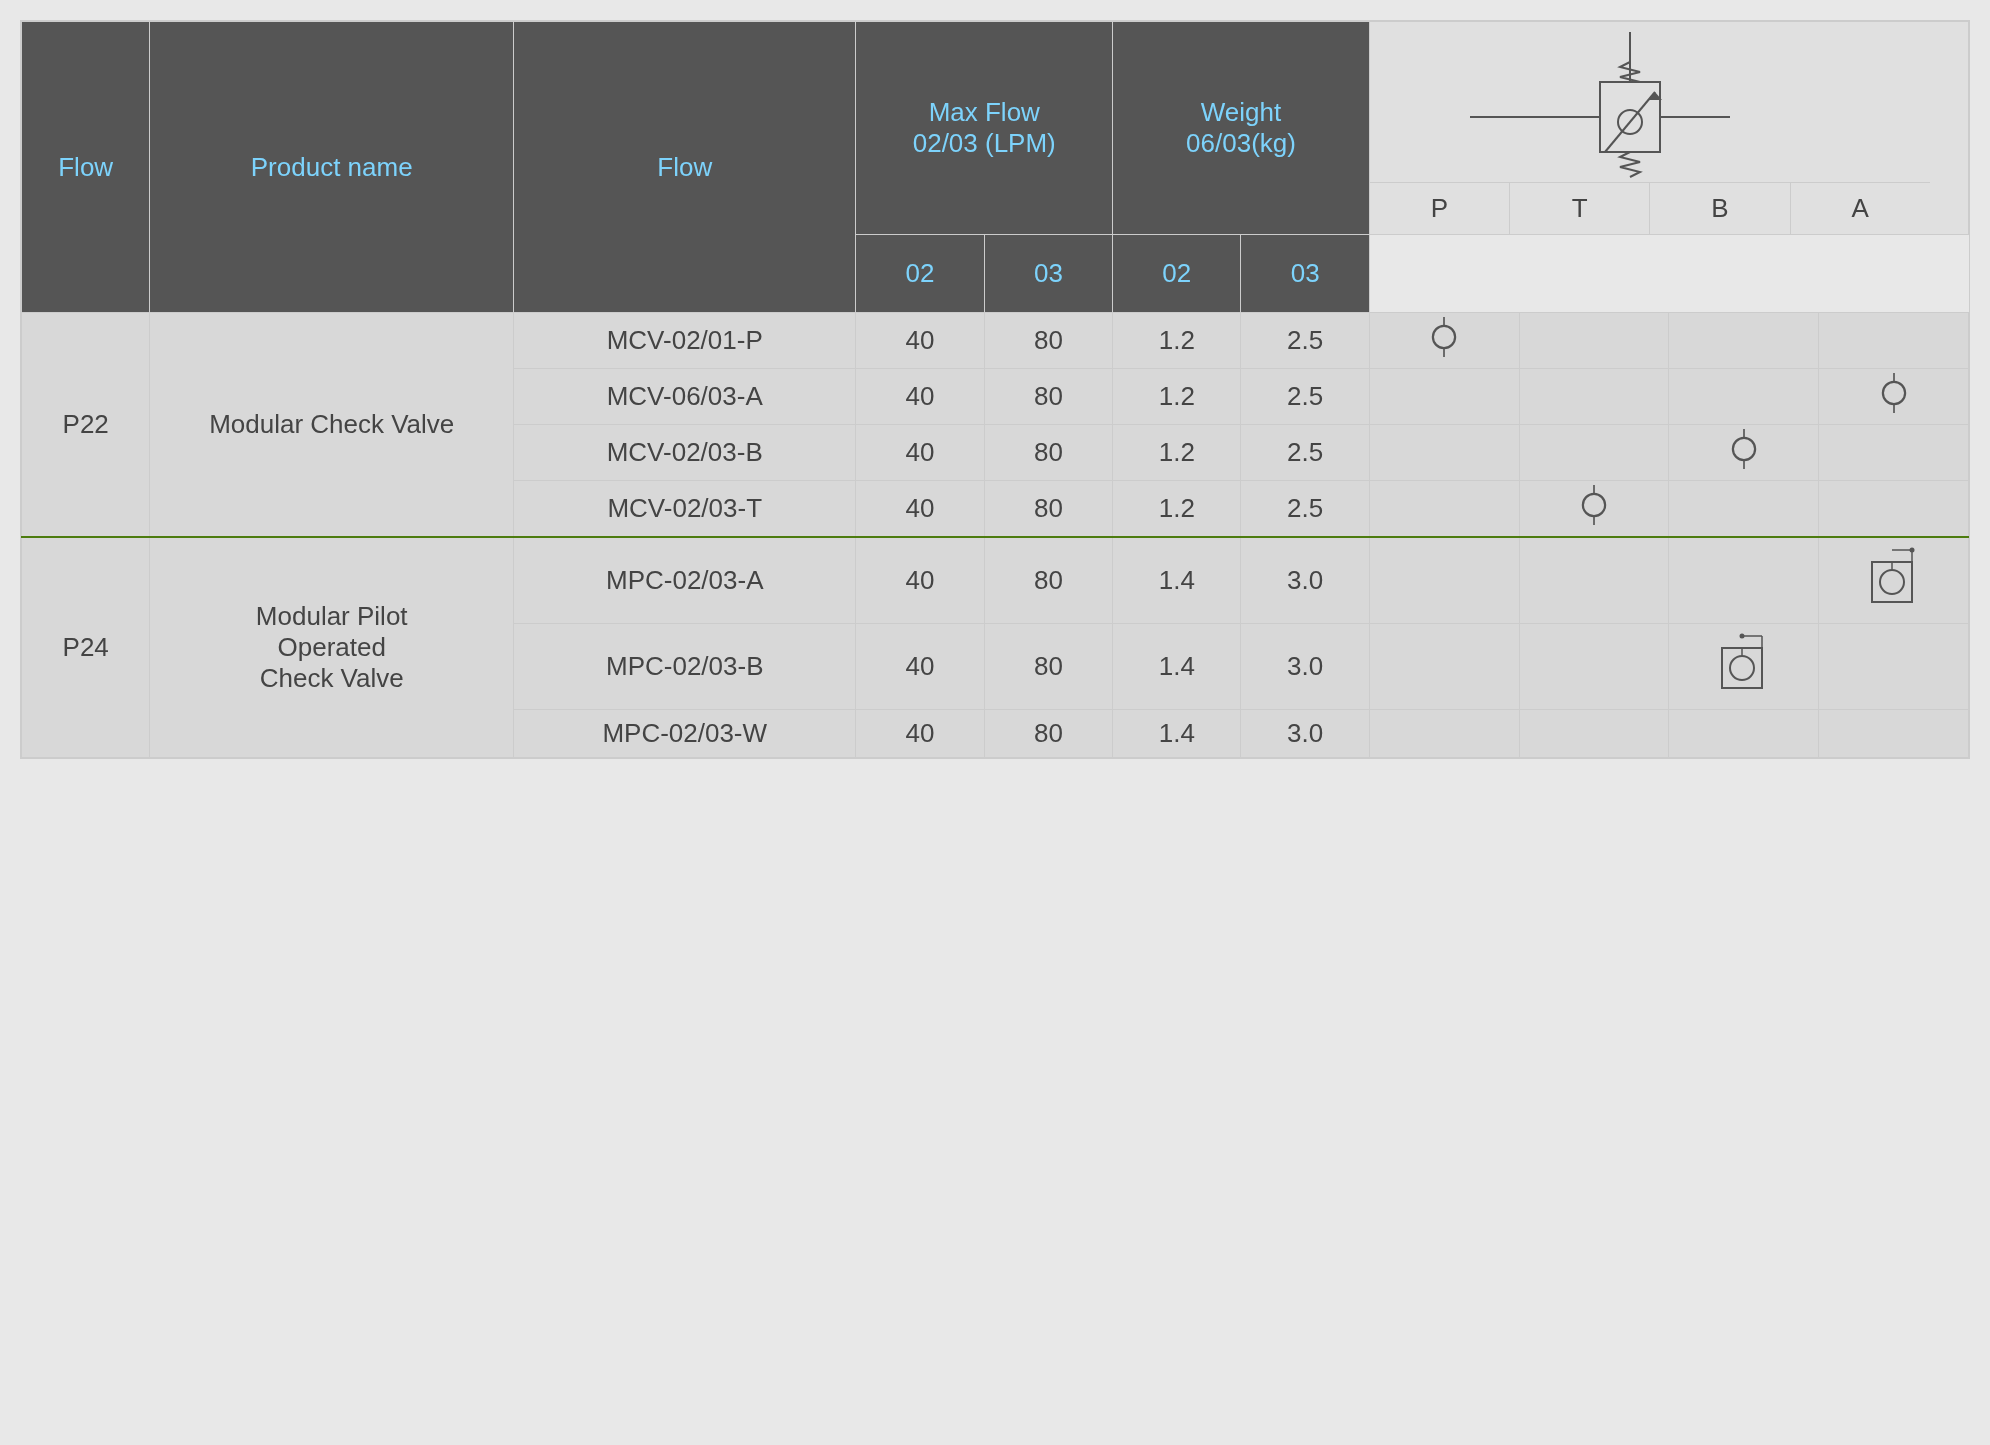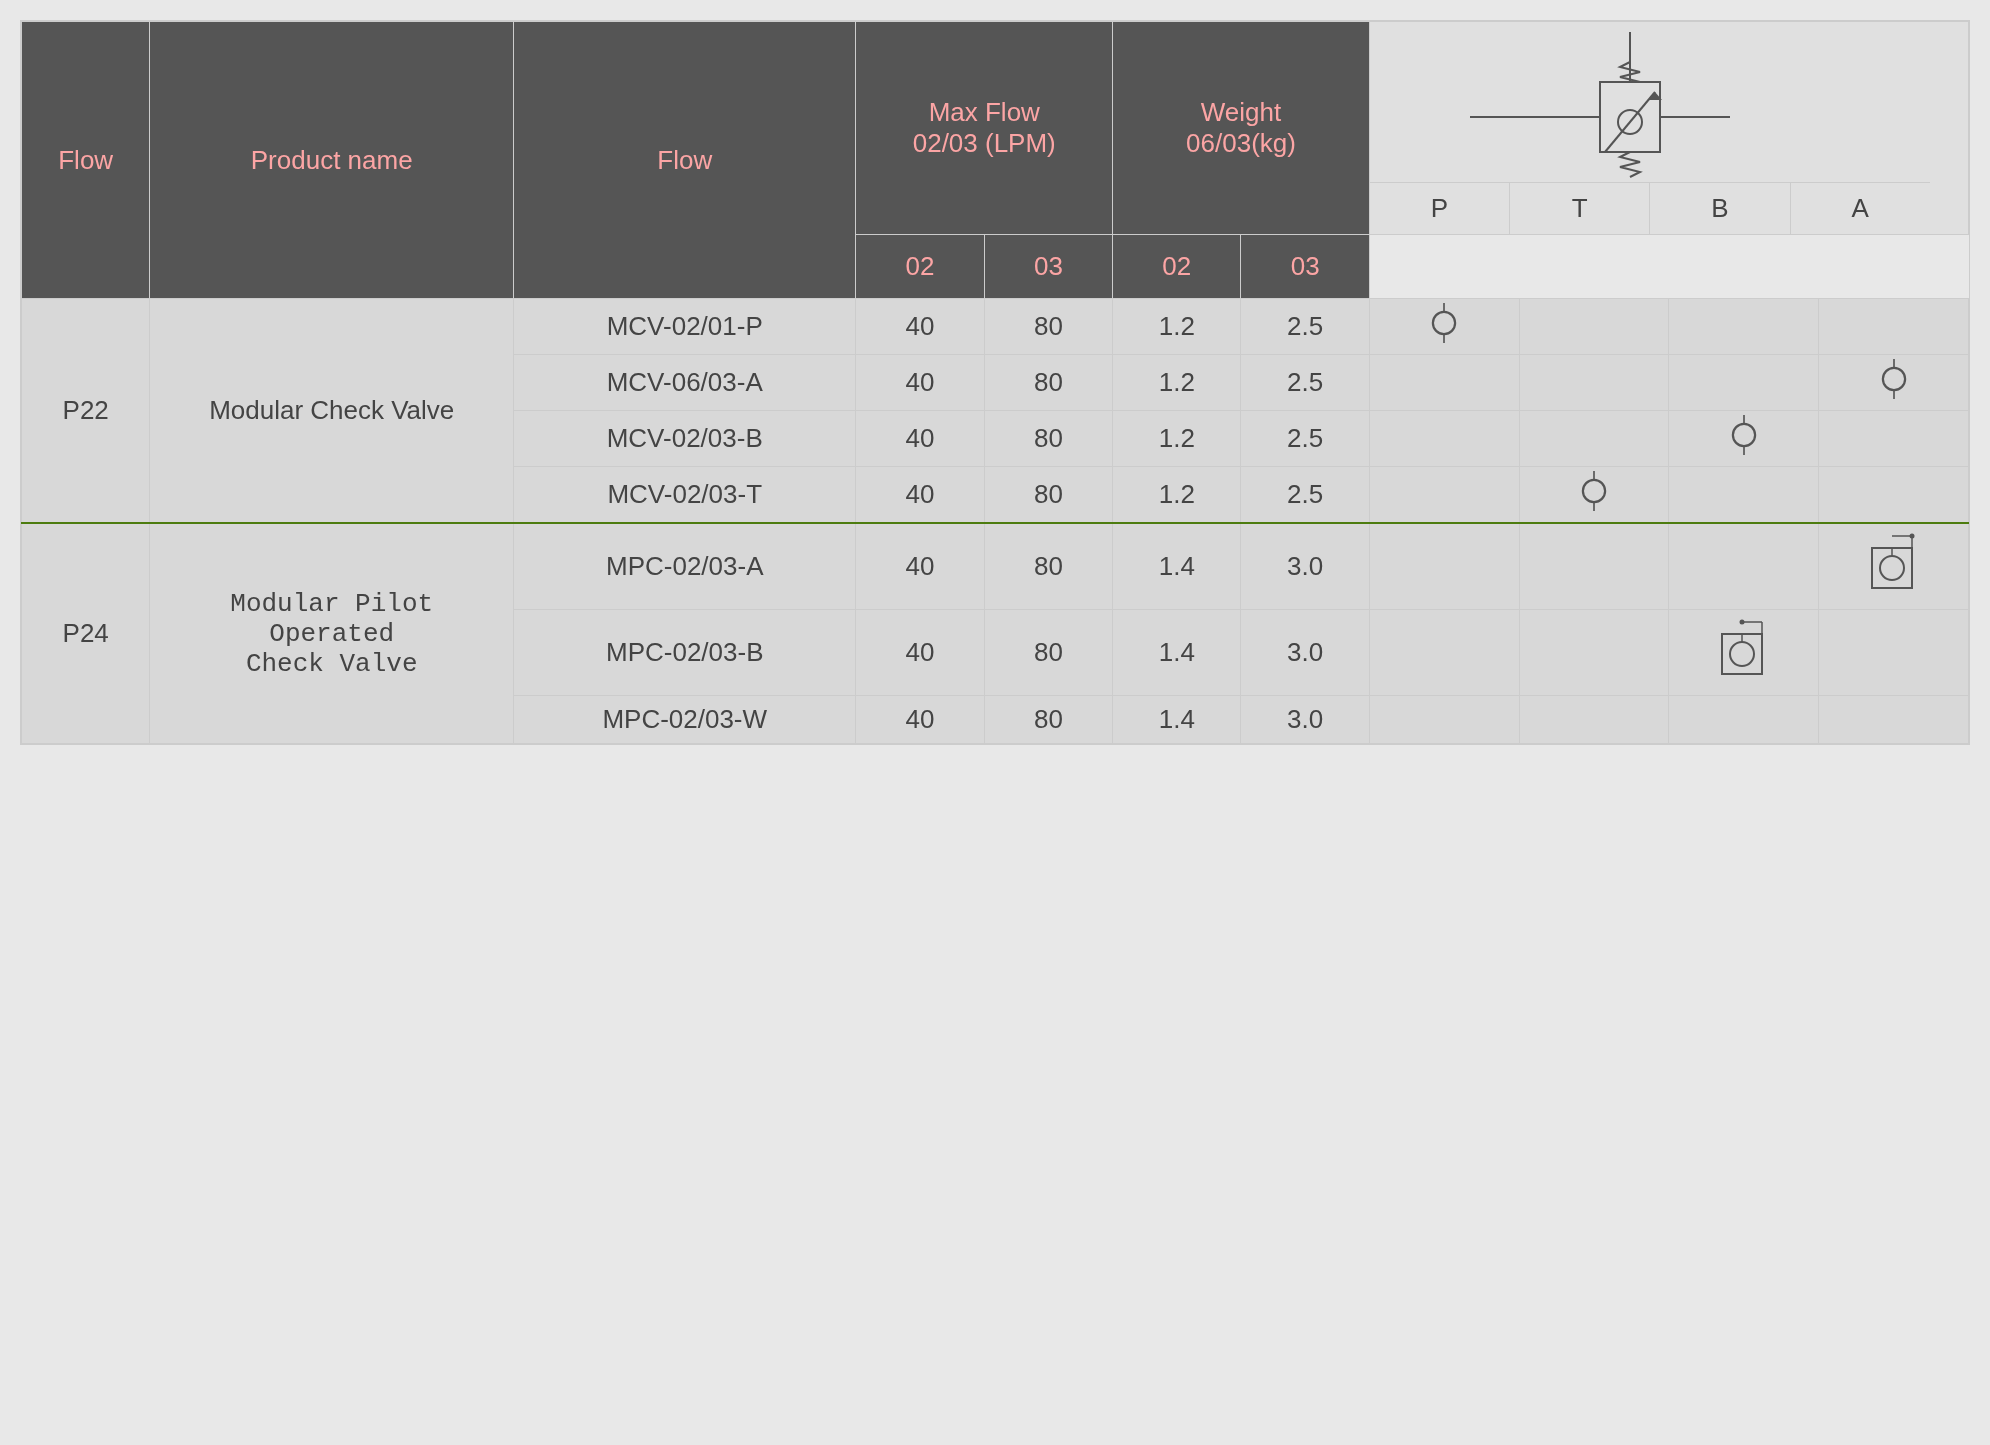--- a/index.html
+++ b/index.html
@@ -28,24 +28,24 @@
 
     th, td {
       border: 1px solid #ccc;
       text-align: center;
       vertical-align: middle;
       padding: 8px 6px;
     }
 
     thead th {
       background: #555555;
-      color: #fca5a5;
+      color: #7dd3fc;
       font-size: 26px;
       font-weight: normal;
-      padding: 16px 10px;
+      padding: 23px 10px;
     }
 
     tbody td {
       background: #d8d8d8;
       color: #444444;
       font-size: 26px;
     }
 
     tbody tr {
       border: 1px solid #c0c0c0;
@@ -238,21 +238,21 @@
           <td class="symbol-cell"><svg width="40" height="40" viewBox="0 0 36 36">
     <circle cx="18" cy="18" r="10" fill="none" stroke="#555" stroke-width="2"></circle>
     <line x1="18" y1="8" x2="18" y2="0" stroke="#555" stroke-width="1.5"></line>
     <line x1="18" y1="28" x2="18" y2="36" stroke="#555" stroke-width="1.5"></line>
   </svg></td>
           <td class="symbol-cell"></td>
           <td class="symbol-cell"></td>
         </tr>
         <tr class="group-row-separator">
           <td rowspan="3" style="font-weight: normal;">P24</td>
-          <td rowspan="3" style="white-space: pre-line; font-family: Liberation Mono, monospace;">Modular Pilot
+          <td rowspan="3" style="white-space: pre-line;">Modular Pilot
 Operated
 Check Valve</td>
           <td>MPC-02/03-A</td>
           <td>40</td>
           <td>80</td>
           <td>1.4</td>
           <td>3.0</td>
           <td class="symbol-cell"></td>
           <td class="symbol-cell"></td>
           <td class="symbol-cell"></td>

